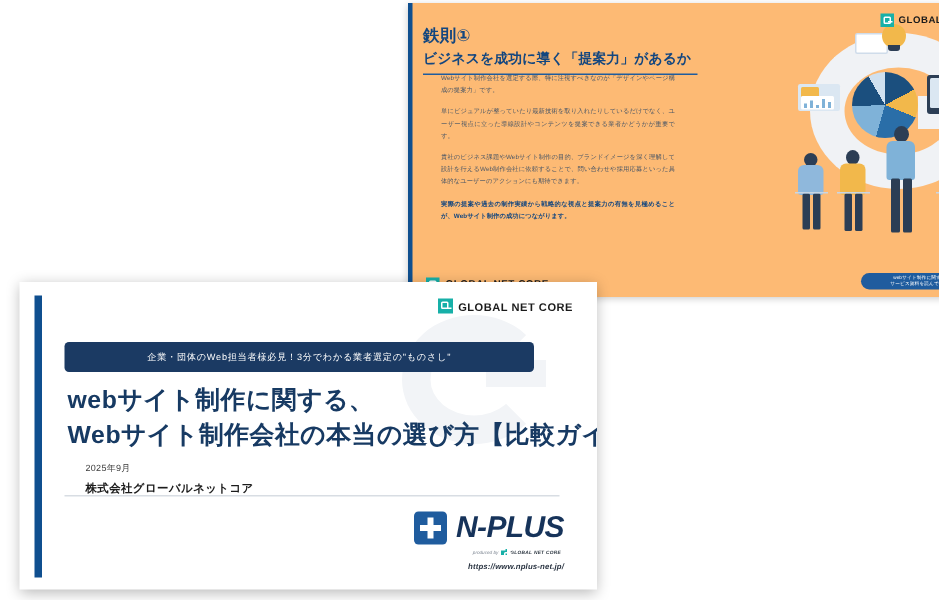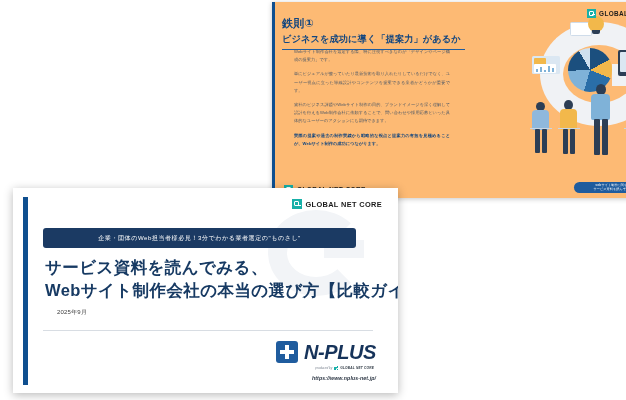--- a/index.html
+++ b/index.html
@@ -497,26 +497,27 @@
     <div class="front-logo">
       <span class="gnc-mark"></span>
       <span class="gnc-text">GLOBAL NET CORE</span>
     </div>
 
     <div class="front-banner">
       <span>企業・団体のWeb担当者様必見！3分でわかる業者選定の"ものさし"</span>
     </div>
 
     <div class="front-title">
-      <div>サービス資料を読んでみる、</div>
+      <div>webサイト制作に関する、</div>
       <div>Webサイト制作会社の本当の選び方【比較ガイド】</div>
     </div>
 
     <div class="front-meta">
       <div class="front-date">2025年9月</div>
+      <div class="front-company">株式会社グローバルネットコア</div>
     </div>
     <div class="front-divider"></div>
 
     <div class="nplus-block">
       <div class="nplus-row">
         <span class="nplus-mark"></span>
         <span class="nplus-word">N-PLUS</span>
       </div>
       <div class="nplus-produced">
         <span class="pbtxt">produced by</span>

